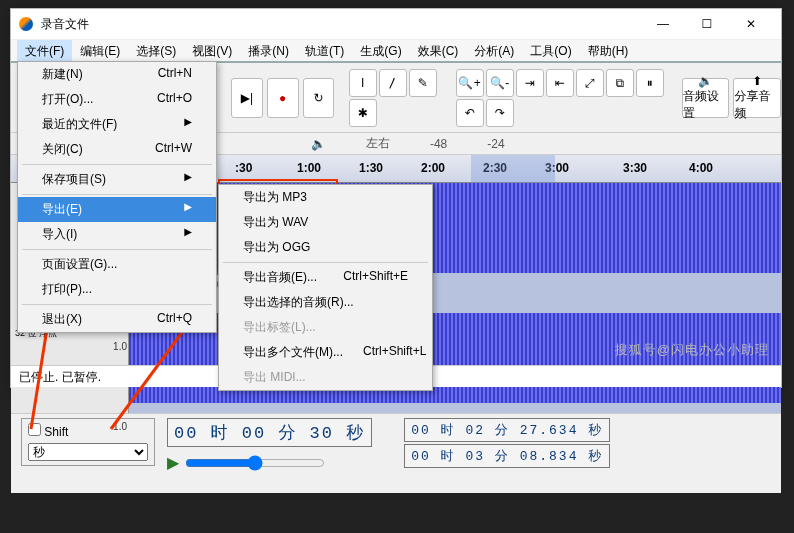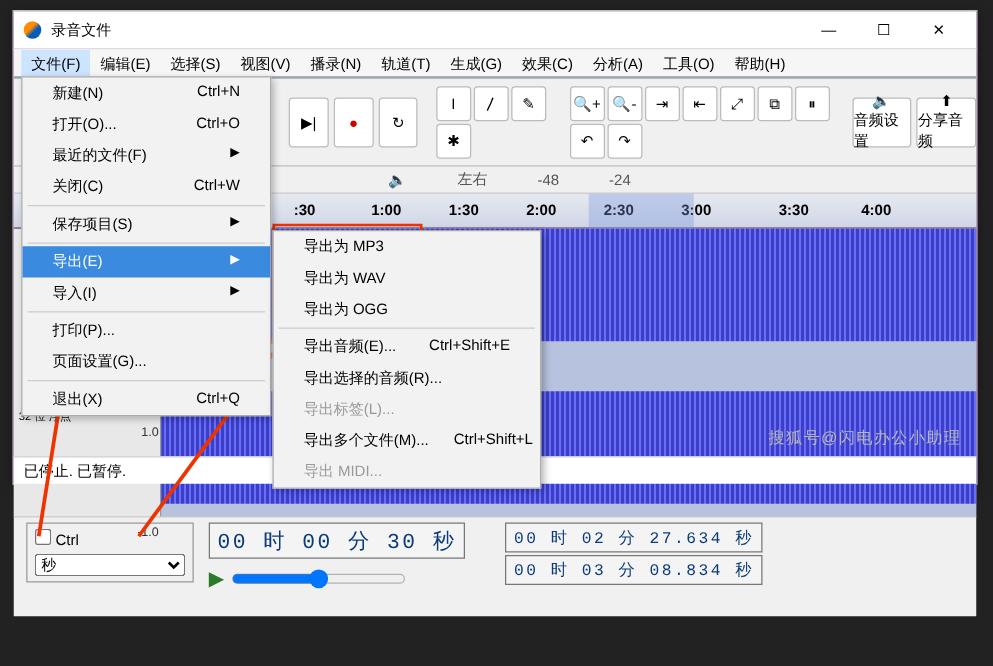--- a/index.html
+++ b/index.html
@@ -1,17 +1,17 @@
 <!DOCTYPE html>
 <html><head>
 <meta charset="utf-8">
 <style>
 * { margin: 0; padding: 0; box-sizing: border-box; font-family: "Microsoft YaHei", sans-serif; font-size: 12px; }
 body { background: #222; width: 794px; height: 533px; position: relative; overflow: hidden; }
-.window { position: absolute; left: 10px; top: 8px; width: 772px; height: 380px; background: #701a75; border: 1px solid #bbb; box-shadow: 0 2px 10px rgba(0,0,0,.3); }
+.window { position: absolute; left: 10px; top: 8px; width: 772px; height: 380px; background: #0c4a6e; border: 1px solid #bbb; box-shadow: 0 2px 10px rgba(0,0,0,.3); }
 .titlebar { height: 30px; display: flex; align-items: center; padding: 0 8px; background: #fff; }
 .app-icon { width: 14px; height: 14px; border-radius: 50%; background: linear-gradient(135deg,#ff8c00 40%,#005bbb 60%); margin-right: 8px; }
 .wincontrols { margin-left: auto; display: flex; gap: 0; }
 .wincontrols div { width: 44px; height: 28px; display: flex; align-items: center; justify-content: center; }
 .menubar { height: 22px; display: flex; padding-left: 6px; background: #f6f6f6; border-top: 1px solid #eee; }
 .menubar span { padding: 3px 8px; cursor: default; }
 .menubar span.open { background: #cde4ff; }
 .toolbar { height: 72px; background: #f0f0f0; border-top: 2px solid #9aa; border-bottom: 1px solid #ccc; display: flex; align-items: center; padding-left: 220px; gap: 4px; }
 .tbtn { width: 40px; height: 40px; border: 1px solid #bbb; background: #fff; display:flex; align-items:center; justify-content:center; border-radius:3px; }
 .tbtn.small { width:28px; height:28px; }
@@ -132,21 +132,21 @@
       <div class="wave bot"></div>
       <div class="scale" style="top:2px">-0.5</div>
       <div class="scale" style="top:30px">-1.0</div>
       <div class="scale" style="top:130px">1.0</div>
       <div class="scale" style="top:210px">-1.0</div>
     </div>
   </div>
 
   <div class="bottombar">
     <div class="snapbox">
-      <label><input type="checkbox" style=""> <span>Ctrl</span></label><br>
+      <label><input type="checkbox" style=""> <span>Shift</span></label><br>
       <select style="width:120px;margin-top:4px;">
         <option>秒</option>
       </select>
     </div>
     <div>
       <div class="timebox">00 时 00 分 30 秒</div>
       <div style="margin-top:6px; display:flex; align-items:center; gap:6px;">
         <span style="color:#2a7a2a;font-size:16px;">▶</span>
         <input type="range" style="width: 140px;" value="50">
       </div>
@@ -187,24 +187,24 @@
     <div class="item hl">
         <span>导出(E)</span>
         <span class="sub-arrow">▶</span>
       </div>
     <div class="item">
         <span>导入(I)</span>
         <span class="sub-arrow">▶</span>
       </div>
     <hr>
     <div class="item">
+        <span>页面设置(G)...</span>
+      </div>
+    <div class="item">
         <span>打印(P)...</span>
-      </div>
-    <div class="item">
-        <span>页面设置(G)...</span>
       </div>
     <hr>
     <div class="item">
         <span>退出(X)</span>
         <span>Ctrl+Q</span>
       </div>
   </div>
 
   <div class="dropdown" style="left:207px; top:175px; width:215px;">
     <div class="item">

